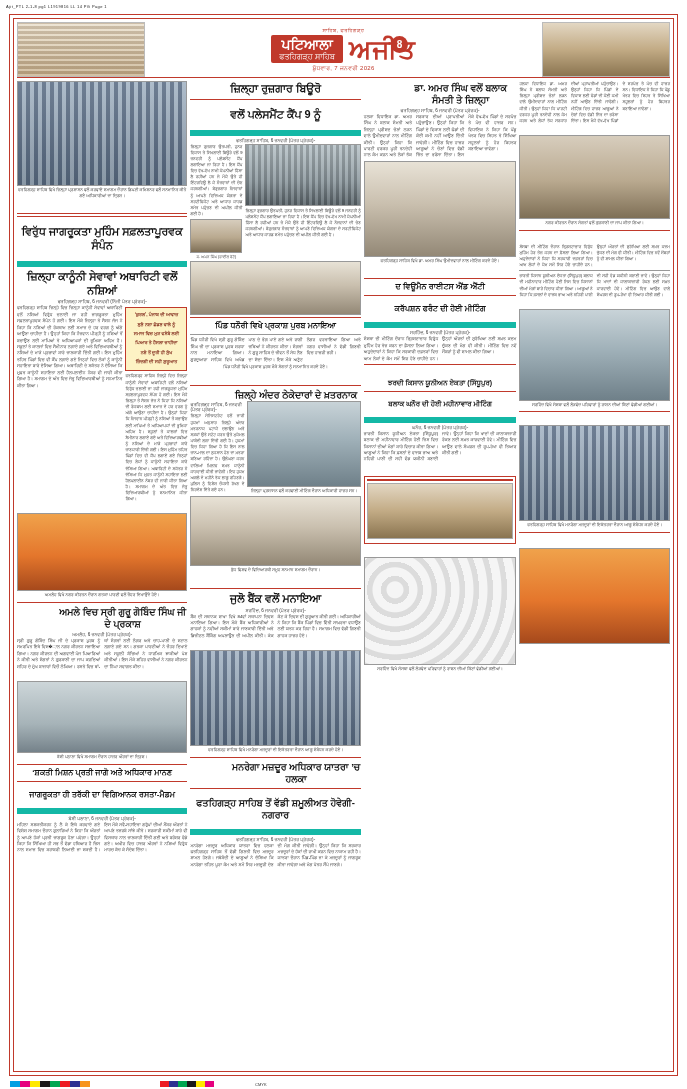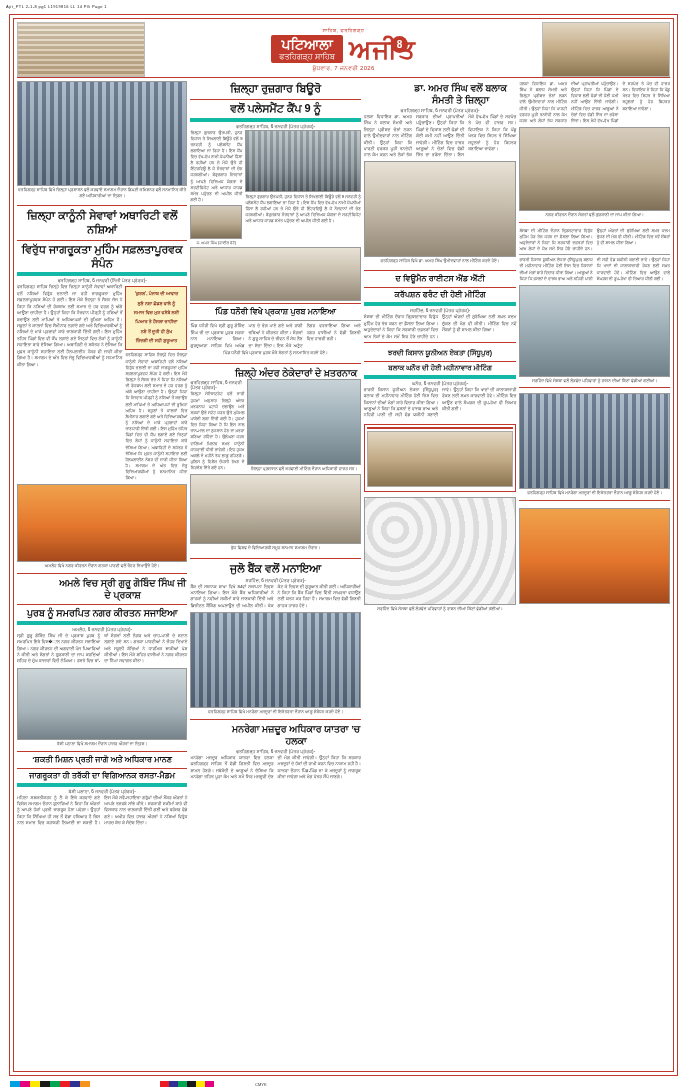--- a/index.html
+++ b/index.html
@@ -126,39 +126,39 @@
     width:17px; height:17px; border-radius:50%;
     background:#c0392b; color:#fff; font-size:10px; font-weight:bold;
     display:flex; align-items:center; justify-content:center;
   }
 
   
   .cols {
     display:flex; gap:3px; margin-top:3px;
     height:974px;
   }
-  .col { display:flex; flex-direction:column; gap:3px; }
+  .col { display:flex; flex-direction:column; gap:11px; }
   .c1 { width:172px; }
   .c2 { width:172px; }
   .c3 { width:154px; }
   .c4 { width:152px; }
 
   
   .block { position:relative; }
   .hl {
     text-align:center; font-weight:bold; color:#111;
     line-height:1.25; padding:1px 0;
   }
   .hl.xl { font-size:11px; }
   .hl.lg { font-size:9.5px;padding-left:41px; }
   .hl.md { font-size:8px; }
   .hl.sm { font-size:7px; }
   .hl.box {
-    border-top:1px solid #c0392b; border-bottom:4px solid #14b8a6;
-    padding:2px 1px; margin:2px 0;
+    border-top:1px solid #c0392b; border-bottom:6px solid #14b8a6;
+    padding:8px 1px; margin:2px 0;
   }
   .byline {
     font-size:4.6px; color:#333; text-align:center; margin:1px 0;
   }
   .caption {
     font-size:4.2px; line-height:1.35; color:#222; text-align:center;
     padding:1px 1px 2px;
   }
   .body {
     font-size:4.3px; line-height:1.5; color:#1a1a1a; text-align:justify;
@@ -233,22 +233,22 @@
 
           <div class="block">
             <div class="photo" style="height:105px">
                 <div class="ph crowd2"></div>
               </div>
             <div class="caption">ਫਤਹਿਗੜ੍ਹ ਸਾਹਿਬ ਵਿਖੇ ਜ਼ਿਲ੍ਹਾ ਪ੍ਰਸ਼ਾਸਨ ਵਲੋਂ ਕਰਵਾਏ ਸਮਾਗਮ ਦੌਰਾਨ ਡਿਪਟੀ ਕਮਿਸ਼ਨਰ ਵਲੋਂ ਸਨਮਾਨਿਤ ਕੀਤੇ ਗਏ ਅਧਿਕਾਰੀਆਂ ਦਾ ਦ੍ਰਿਸ਼।</div>
           </div>
 
           <div class="block">
             <div class="rule"></div>
+            <div class="hl xl box">ਵਿਰੁੱਧ ਜਾਗਰੂਕਤਾ ਮੁਹਿੰਮ ਸਫ਼ਲਤਾਪੂਰਵਕ ਸੰਪੰਨ</div>
             <div class="hl xl">ਜ਼ਿਲ੍ਹਾ ਕਾਨੂੰਨੀ ਸੇਵਾਵਾਂ ਅਥਾਰਿਟੀ ਵਲੋਂ ਨਸ਼ਿਆਂ</div>
-            <div class="hl xl box">ਵਿਰੁੱਧ ਜਾਗਰੂਕਤਾ ਮੁਹਿੰਮ ਸਫ਼ਲਤਾਪੂਰਵਕ ਸੰਪੰਨ</div>
             <div class="byline">ਫਤਹਿਗੜ੍ਹ ਸਾਹਿਬ, 6 ਜਨਵਰੀ (ਨਿੱਜੀ ਪੱਤਰ ਪ੍ਰੇਰਕ)-</div>
             <div class="flex">
               <div class="grow">
                 <div class="body">ਫਤਹਿਗੜ੍ਹ ਸਾਹਿਬ ਜ਼ਿਲ੍ਹੇ ਵਿਚ ਜ਼ਿਲ੍ਹਾ ਕਾਨੂੰਨੀ ਸੇਵਾਵਾਂ ਅਥਾਰਿਟੀ ਵਲੋਂ ਨਸ਼ਿਆਂ ਵਿਰੁੱਧ ਚਲਾਈ ਜਾ ਰਹੀ ਜਾਗਰੂਕਤਾ ਮੁਹਿੰਮ ਸਫ਼ਲਤਾਪੂਰਵਕ ਸੰਪੰਨ ਹੋ ਗਈ। ਇਸ ਮੌਕੇ ਜ਼ਿਲ੍ਹਾ ਤੇ ਸੈਸ਼ਨ ਜੱਜ ਨੇ ਕਿਹਾ ਕਿ ਨਸ਼ਿਆਂ ਦੀ ਰੋਕਥਾਮ ਲਈ ਸਮਾਜ ਦੇ ਹਰ ਵਰਗ ਨੂੰ ਅੱਗੇ ਆਉਣਾ ਚਾਹੀਦਾ ਹੈ। ਉਨ੍ਹਾਂ ਕਿਹਾ ਕਿ ਨੌਜਵਾਨ ਪੀੜ੍ਹੀ ਨੂੰ ਨਸ਼ਿਆਂ ਤੋਂ ਬਚਾਉਣ ਲਈ ਮਾਪਿਆਂ ਤੇ ਅਧਿਆਪਕਾਂ ਦੀ ਭੂਮਿਕਾ ਅਹਿਮ ਹੈ। ਸਕੂਲਾਂ ਤੇ ਕਾਲਜਾਂ ਵਿਚ ਸੈਮੀਨਾਰ ਲਗਾਏ ਗਏ ਅਤੇ ਵਿਦਿਆਰਥੀਆਂ ਨੂੰ ਨਸ਼ਿਆਂ ਦੇ ਮਾੜੇ ਪ੍ਰਭਾਵਾਂ ਬਾਰੇ ਜਾਣਕਾਰੀ ਦਿੱਤੀ ਗਈ। ਇਸ ਮੁਹਿੰਮ ਤਹਿਤ ਪਿੰਡਾਂ ਵਿਚ ਵੀ ਕੈਂਪ ਲਗਾਏ ਗਏ ਜਿਨ੍ਹਾਂ ਵਿਚ ਲੋਕਾਂ ਨੂੰ ਕਾਨੂੰਨੀ ਸਹਾਇਤਾ ਬਾਰੇ ਦੱਸਿਆ ਗਿਆ। ਅਥਾਰਿਟੀ ਦੇ ਸਕੱਤਰ ਨੇ ਦੱਸਿਆ ਕਿ ਮੁਫ਼ਤ ਕਾਨੂੰਨੀ ਸਹਾਇਤਾ ਲਈ ਹੈਲਪਲਾਈਨ ਨੰਬਰ ਵੀ ਜਾਰੀ ਕੀਤਾ ਗਿਆ ਹੈ। ਸਮਾਗਮ ਦੇ ਅੰਤ ਵਿਚ ਜੇਤੂ ਵਿਦਿਆਰਥੀਆਂ ਨੂੰ ਸਨਮਾਨਿਤ ਕੀਤਾ ਗਿਆ।</div>
               </div>
               <div style="width:62px">
                 <div class="quotebox">
                   <div>‘ਕੁਰਲ’, ਪੰਜਾਬ ਦੀ ਆਵਾਜ਼</div>
                   <div>ਸੁਣੋ ਨਸ਼ਾ ਛੱਡਣ ਵਾਲੇ ਨੂੰ</div>
                   <div>ਸਮਾਜ ਵਿਚ ਮੁੜ ਵਸੇਬੇ ਲਈ</div>
@@ -261,21 +261,20 @@
             </div>
           </div>
 
           <div class="block">
             <div class="photo" style="height:78px">
                 <div class="ph orange"></div>
               </div>
             <div class="caption">ਅਮਲੋਹ ਵਿਖੇ ਨਗਰ ਕੀਰਤਨ ਦੌਰਾਨ ਗਤਕਾ ਪਾਰਟੀ ਵਲੋਂ ਜੌਹਰ ਦਿਖਾਉਂਦੇ ਹੋਏ।</div>
             <div class="rule"></div>
             <div class="hl lg">ਅਮਲੇ ਵਿਚ ਸ੍ਰੀ ਗੁਰੂ ਗੋਬਿੰਦ ਸਿੰਘ ਜੀ ਦੇ ਪ੍ਰਕਾਸ਼</div>
-            <div class="hl lg box">ਪੁਰਬ ਨੂੰ ਸਮਰਪਿਤ ਨਗਰ ਕੀਰਤਨ ਸਜਾਇਆ</div>
             <div class="byline">ਅਮਲੋਹ, 6 ਜਨਵਰੀ (ਪੱਤਰ ਪ੍ਰੇਰਕ)-</div>
             <div class="body two">ਸ੍ਰੀ ਗੁਰੂ ਗੋਬਿੰਦ ਸਿੰਘ ਜੀ ਦੇ ਪ੍ਰਕਾਸ਼ ਪੁਰਬ ਨੂੰ ਸਮਰਪਿਤ ਇਥੇ ਵਿਸ�਼ਾਲ ਨਗਰ ਕੀਰਤਨ ਸਜਾਇਆ ਗਿਆ। ਨਗਰ ਕੀਰਤਨ ਦੀ ਅਗਵਾਈ ਪੰਜ ਪਿਆਰਿਆਂ ਨੇ ਕੀਤੀ ਅਤੇ ਸੰਗਤਾਂ ਨੇ ਗੁਰਬਾਣੀ ਦਾ ਜਾਪ ਕਰਦਿਆਂ ਸ਼ਹਿਰ ਦੇ ਮੁੱਖ ਬਾਜ਼ਾਰਾਂ ਵਿਚੋਂ ਲੰਘਿਆ। ਰਸਤੇ ਵਿਚ ਥਾਂ-ਥਾਂ ਸੰਗਤਾਂ ਲਈ ਲੰਗਰ ਅਤੇ ਚਾਹ-ਪਾਣੀ ਦੇ ਸਟਾਲ ਲਗਾਏ ਗਏ ਸਨ। ਗਤਕਾ ਪਾਰਟੀਆਂ ਨੇ ਜੌਹਰ ਦਿਖਾਏ ਅਤੇ ਸਕੂਲੀ ਬੱਚਿਆਂ ਨੇ ਧਾਰਮਿਕ ਝਾਕੀਆਂ ਪੇਸ਼ ਕੀਤੀਆਂ। ਇਸ ਮੌਕੇ ਸ਼ਹਿਰ ਵਾਸੀਆਂ ਨੇ ਨਗਰ ਕੀਰਤਨ ਦਾ ਨਿੱਘਾ ਸਵਾਗਤ ਕੀਤਾ।</div>
           </div>
 
           <div class="block">
             <div class="photo" style="height:72px">
                 <div class="ph e"></div>
               </div>
             <div class="caption">ਬੱਸੀ ਪਠਾਣਾ ਵਿਖੇ ਸਮਾਗਮ ਦੌਰਾਨ ਹਾਜ਼ਰ ਔਰਤਾਂ ਦਾ ਦ੍ਰਿਸ਼।</div>
             <div class="rule"></div>
@@ -346,20 +345,21 @@
             <div class="body two">ਬੈਂਕ ਦੀ ਸਥਾਨਕ ਸ਼ਾਖਾ ਵਿਖੇ 84ਵਾਂ ਸਥਾਪਨਾ ਦਿਵਸ ਮਨਾਇਆ ਗਿਆ। ਇਸ ਮੌਕੇ ਬੈਂਕ ਅਧਿਕਾਰੀਆਂ ਨੇ ਗਾਹਕਾਂ ਨੂੰ ਨਵੀਆਂ ਸਕੀਮਾਂ ਬਾਰੇ ਜਾਣਕਾਰੀ ਦਿੱਤੀ ਅਤੇ ਡਿਜੀਟਲ ਬੈਂਕਿੰਗ ਅਪਣਾਉਣ ਦੀ ਅਪੀਲ ਕੀਤੀ। ਕੇਕ ਕੱਟ ਕੇ ਦਿਵਸ ਦੀ ਸ਼ੁਰੂਆਤ ਕੀਤੀ ਗਈ। ਅਧਿਕਾਰੀਆਂ ਨੇ ਕਿਹਾ ਕਿ ਬੈਂਕ ਪਿੰਡਾਂ ਵਿਚ ਵਿੱਤੀ ਸਾਖ਼ਰਤਾ ਵਧਾਉਣ ਲਈ ਯਤਨ ਕਰ ਰਿਹਾ ਹੈ। ਸਮਾਗਮ ਵਿਚ ਵੱਡੀ ਗਿਣਤੀ ਗਾਹਕ ਹਾਜ਼ਰ ਹੋਏ।</div>
           </div>
 
           <div class="block">
             <div class="photo" style="height:96px">
                 <div class="ph crowd2"></div>
               </div>
             <div class="caption">ਫਤਹਿਗੜ੍ਹ ਸਾਹਿਬ ਵਿਖੇ ਮਨਰੇਗਾ ਮਜ਼ਦੂਰਾਂ ਦੀ ਇਕੱਤਰਤਾ ਦੌਰਾਨ ਆਗੂ ਸੰਬੋਧਨ ਕਰਦੇ ਹੋਏ।</div>
             <div class="rule"></div>
             <div class="hl lg">ਮਨਰੇਗਾ ਮਜ਼ਦੂਰ ਅਧਿਕਾਰ ਯਾਤਰਾ ’ਚ ਹਲਕਾ</div>
+            <div class="hl lg box">ਫਤਹਿਗੜ੍ਹ ਸਾਹਿਬ ਤੋਂ ਵੱਡੀ ਸ਼ਮੂਲੀਅਤ ਹੋਵੇਗੀ-ਨਗਰਾਰ</div>
             <div class="byline">ਫਤਹਿਗੜ੍ਹ ਸਾਹਿਬ, 6 ਜਨਵਰੀ (ਪੱਤਰ ਪ੍ਰੇਰਕ)-</div>
             <div class="body two">ਮਨਰੇਗਾ ਮਜ਼ਦੂਰ ਅਧਿਕਾਰ ਯਾਤਰਾ ਵਿਚ ਹਲਕਾ ਫਤਹਿਗੜ੍ਹ ਸਾਹਿਬ ਤੋਂ ਵੱਡੀ ਗਿਣਤੀ ਵਿਚ ਮਜ਼ਦੂਰ ਸ਼ਾਮਲ ਹੋਣਗੇ। ਜਥੇਬੰਦੀ ਦੇ ਆਗੂਆਂ ਨੇ ਦੱਸਿਆ ਕਿ ਮਨਰੇਗਾ ਤਹਿਤ ਪੂਰਾ ਕੰਮ ਅਤੇ ਸਮੇਂ ਸਿਰ ਮਜ਼ਦੂਰੀ ਦੇਣ ਦੀ ਮੰਗ ਕੀਤੀ ਜਾਵੇਗੀ। ਉਨ੍ਹਾਂ ਕਿਹਾ ਕਿ ਸਰਕਾਰ ਮਜ਼ਦੂਰਾਂ ਦੇ ਹੱਕਾਂ ਦੀ ਰਾਖੀ ਕਰਨ ਵਿਚ ਨਾਕਾਮ ਰਹੀ ਹੈ। ਯਾਤਰਾ ਦੌਰਾਨ ਪਿੰਡ-ਪਿੰਡ ਜਾ ਕੇ ਮਜ਼ਦੂਰਾਂ ਨੂੰ ਜਾਗਰੂਕ ਕੀਤਾ ਜਾਵੇਗਾ ਅਤੇ ਮੰਗ ਪੱਤਰ ਸੌਂਪੇ ਜਾਣਗੇ।</div>
           </div>
 
         </div>
 
         <div class="col c3">
 
           <div class="block">
             <div class="hl lg">ਡਾ. ਅਮਰ ਸਿੰਘ ਵਲੋਂ ਬਲਾਕ ਸੰਮਤੀ ਤੇ ਜ਼ਿਲ੍ਹਾ</div>

